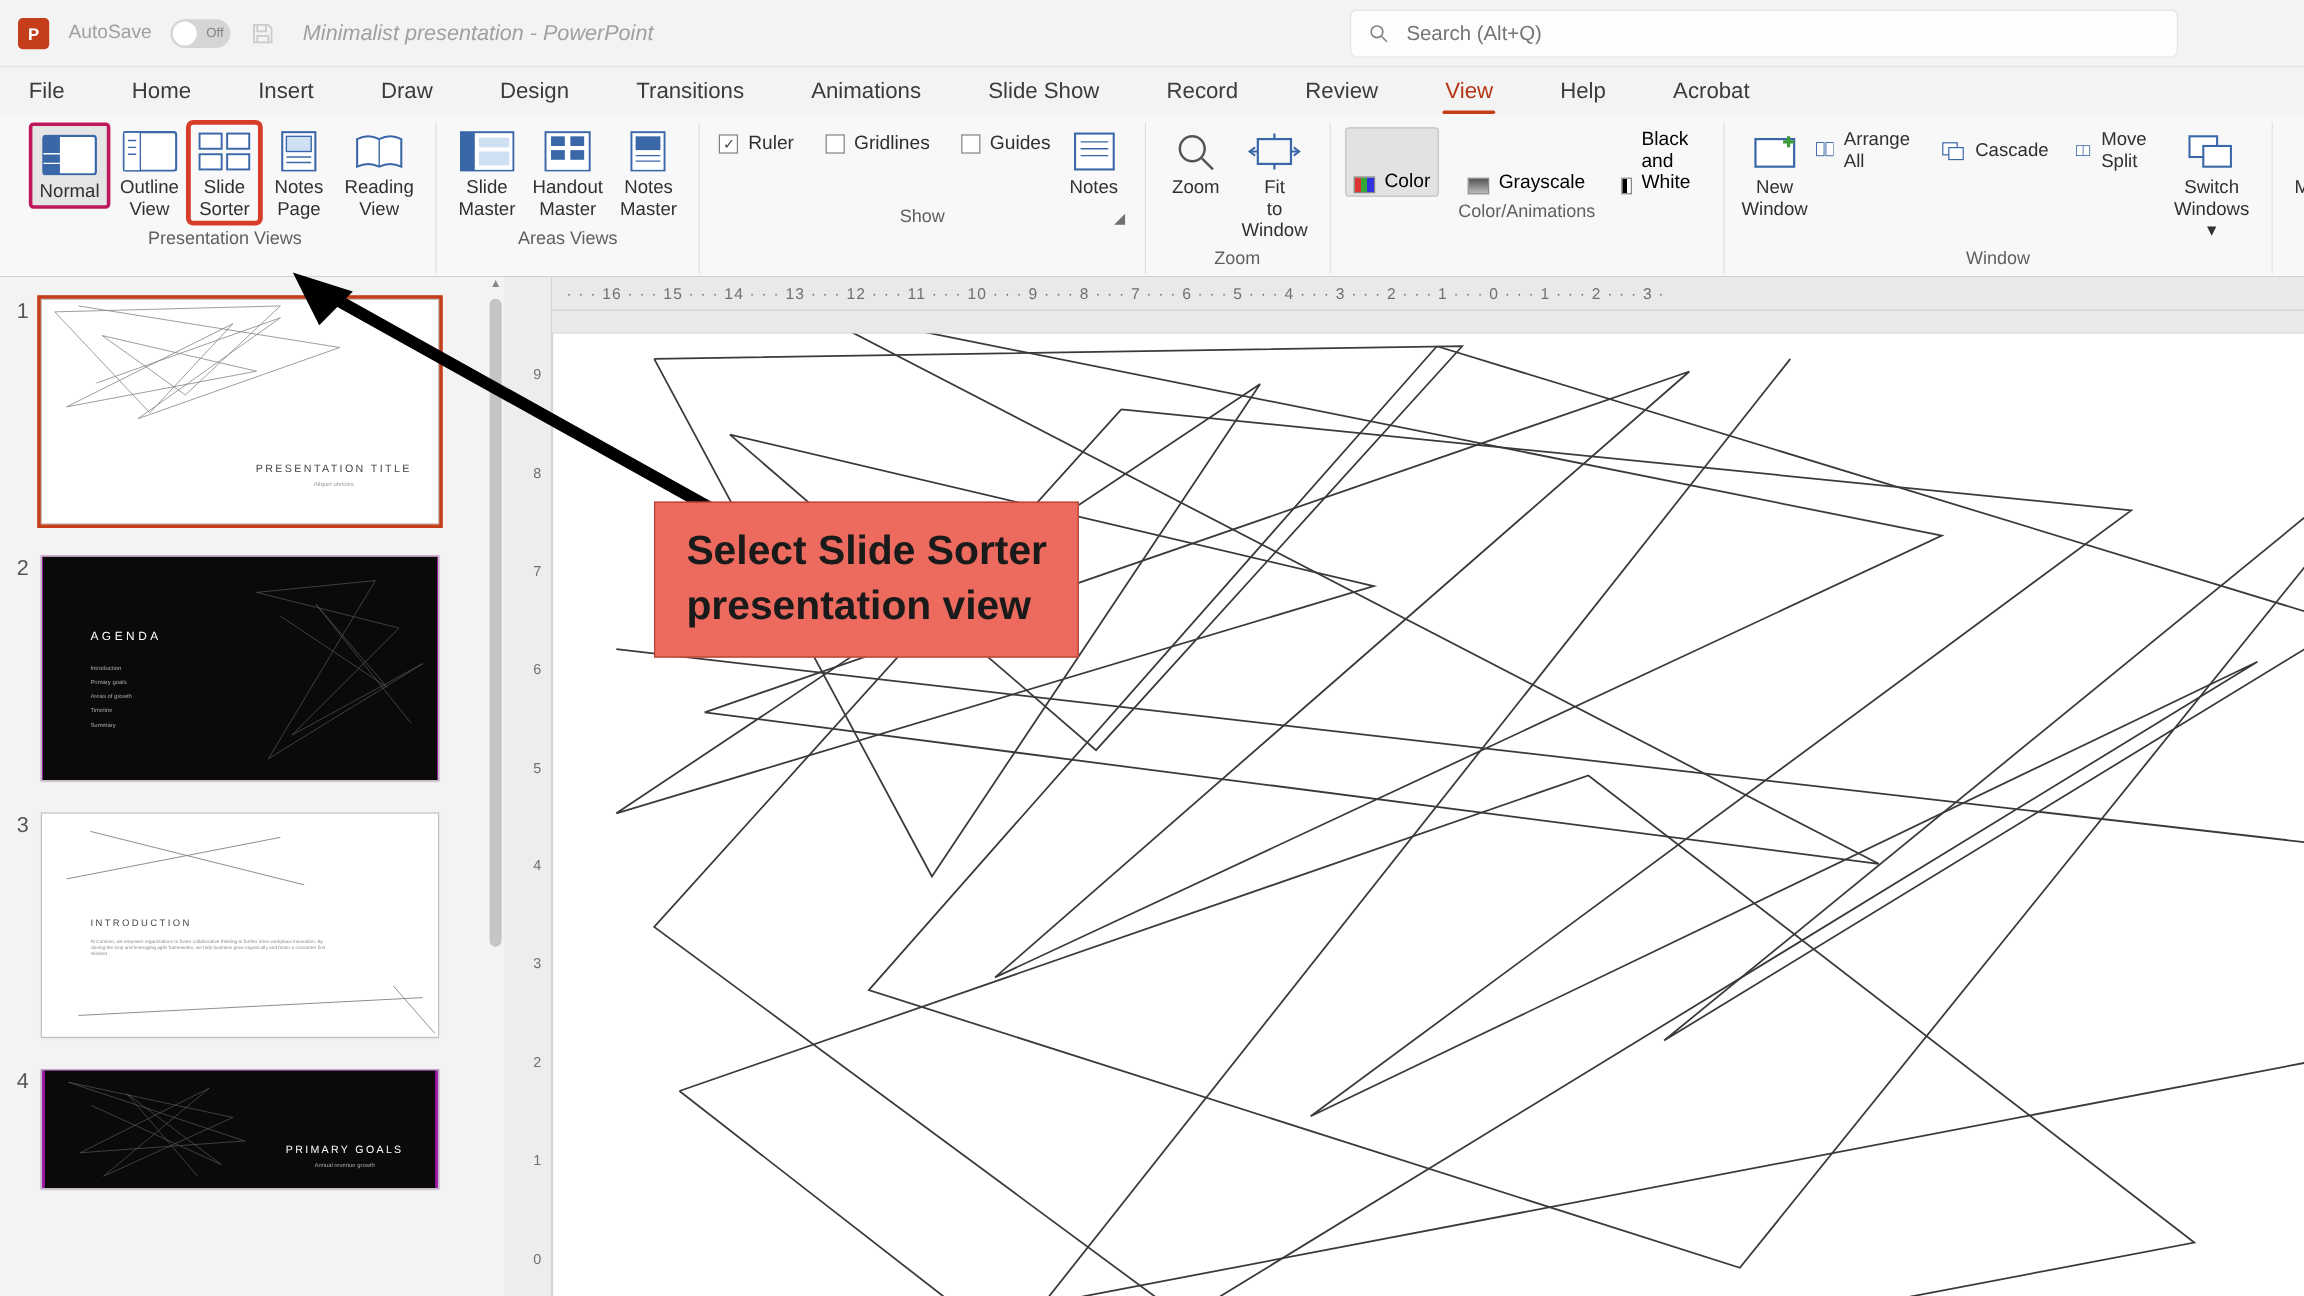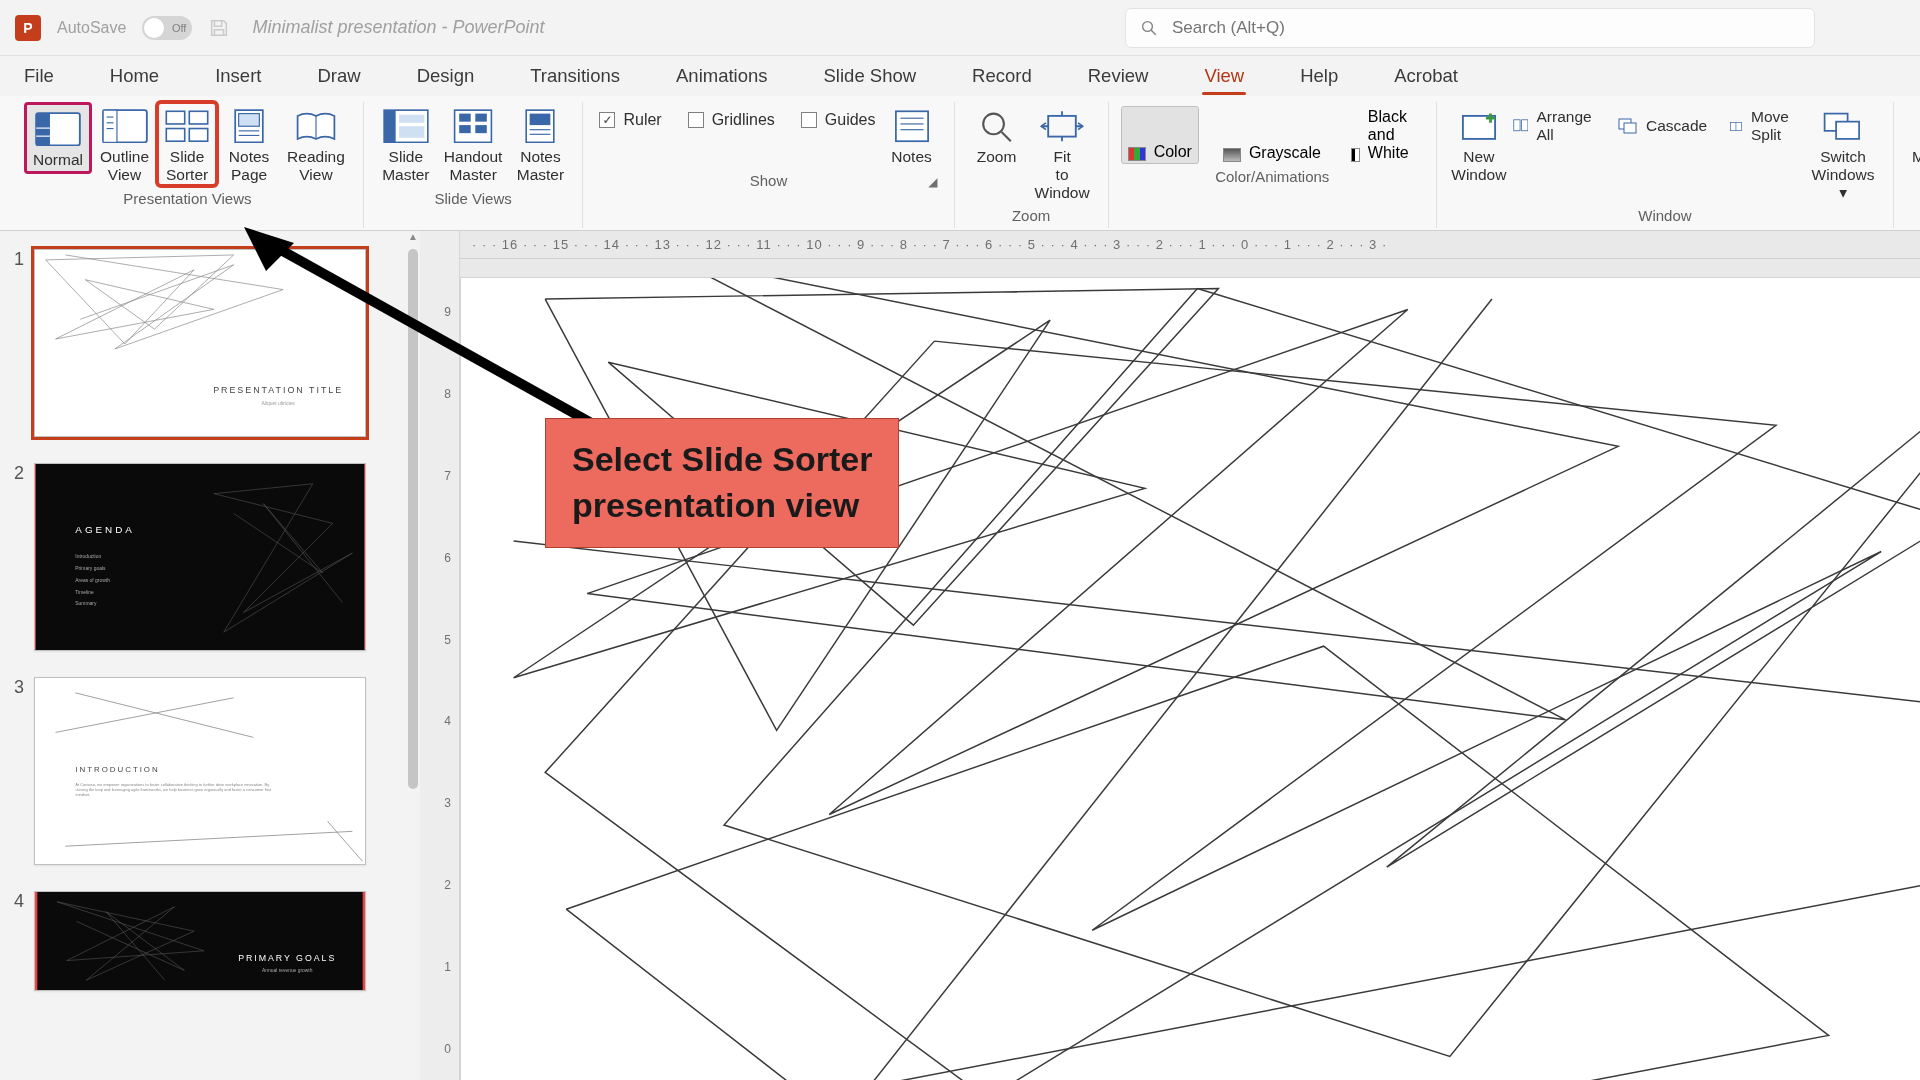--- a/index.html
+++ b/index.html
@@ -53,21 +53,21 @@
 
 
 .workspace { display: flex; height: calc(1080px - 56px - 40px - 126px); position: relative; }
 .slide-list { width: 420px; background: #f3f3f3; overflow-y: auto; padding: 18px 18px 18px 8px; position: relative; }
 .scroll-ind { position: absolute; right: 0; top: 0; width: 14px; height: 100%; }
 .scroll-thumb { position: absolute; left: 2px; width: 10px; background: #c5c5c5; border-radius: 5px; }
 .slide-item { display: flex; gap: 10px; margin-bottom: 26px; }
 .slide-num { font-size: 18px; color: #555; width: 16px; text-align: right; }
 .thumb { width: 332px; height: 188px; background: #fff; border: 1px solid #c0c0c0; position: relative; box-shadow: 0 1px 2px rgba(0,0,0,0.08); }
 .thumb.current { outline: 3px solid #c43e1c; }
-.thumb.dark { background: #ef4444; color: #fff; }
+.thumb.dark { background: #a21caf; color: #fff; }
 
 .ruler-gap { width: 40px; background: #ededed; border-right: 1px solid #d5d5d5; position: relative; }
 .ruler-v { position: absolute; inset: 40px 8px 0 auto; width: 24px; }
 .ruler-v .tick { position: absolute; right: 0; font-size: 12px; color: #707070; transform: translateY(-50%); }
 
 .editor { flex: 1; background: #e9e9e9; position: relative; overflow: hidden; }
 .ruler-h { height: 28px; border-bottom: 1px solid #d0d0d0; display: flex; align-items: center; font-size: 13px; color: #707070; padding-left: 12px; letter-spacing: 1px; white-space: nowrap; }
 .canvas { position: absolute; left: 0; top: 46px; right: -120px; bottom: -60px; background: #fff; border: 1px solid #d5d5d5; }
 .canvas svg { width: 100%; height: 100%; }
 
@@ -211,21 +211,21 @@
             <svg viewBox="0 0 40 30">
               <rect x="8" y="1" width="24" height="28" fill="#fff" stroke="#3a67a8" stroke-width="1.4"></rect>
               <rect x="11" y="4" width="18" height="10" fill="#3a67a8"></rect>
               <line x1="11" y1="18" x2="29" y2="18" stroke="#3a67a8"></line>
               <line x1="11" y1="22" x2="29" y2="22" stroke="#3a67a8"></line>
             </svg>
           </div>
         <div class="label"><span>Notes<br>Master</span></div>
       </div>
     </div>
-    <div class="group-label">Slide Views</div>
+    <div class="group-label">Areas Views</div>
   </div>
 
   <div class="group" style="position:relative;">
     <div class="group-row">
       <div class="vstack" style="padding-top:6px;">
         <div class="chk-row">
             <span class="box checked"></span>
             <span class="lbl">Ruler</span>
           </div>
         <div class="chk-row">

